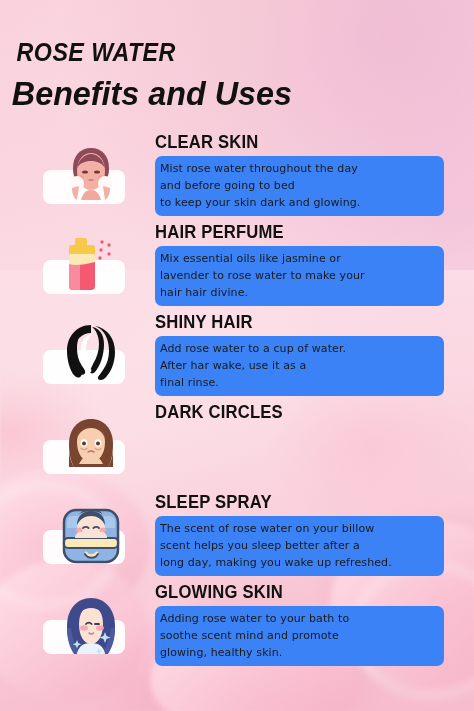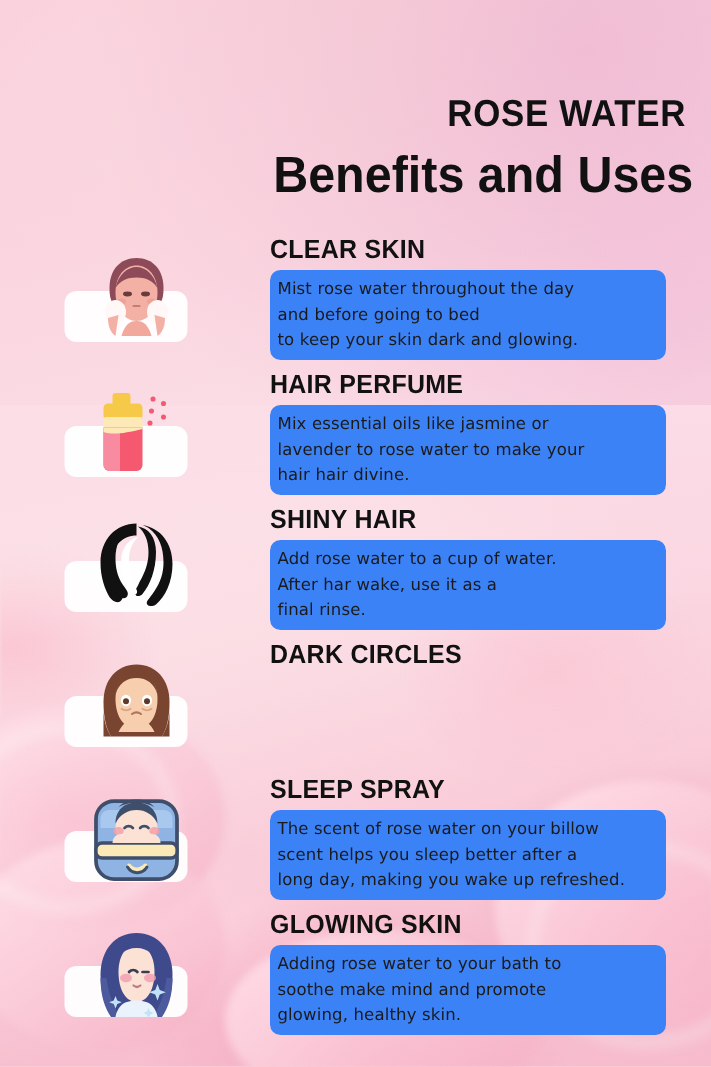--- a/index.html
+++ b/index.html
@@ -48,21 +48,21 @@
     position:absolute; border-radius:50%;
     border:10px solid rgba(255,255,255,.22);
     filter:blur(4px);
   }
   .bg-top-fade {
     position:absolute; left:0; right:0; top:38%; height:22%;
     background:linear-gradient(180deg, rgba(252,222,231,.92) 0%, rgba(252,222,231,0) 100%);
   }
 
   
-  .header { position:relative; z-index:3; text-align:right; padding-top:64px; }
+  .header { position:relative; z-index:3; text-align:left; padding-top:40px;font-style:italic; }
   .title-small {
     font-size:25px; font-weight:700; letter-spacing:.5px;
     color:#111; line-height:1;
     font-family:"Liberation Sans Narrow","Liberation Sans",sans-serif;
     transform:scaleX(.93); 
   }
   .title-big {
     font-size:34px; font-weight:700; color:#111;
     margin-top:11px; line-height:1;
     font-family:"Liberation Sans Narrow","Liberation Sans",sans-serif;
@@ -75,21 +75,21 @@
   .icon-wrap {
     position:absolute; left:55px; top:4px;
     width:72px; height:72px;
   }
   .icon-plate {
     position:absolute; left:-12px; bottom:6px;
     width:82px; height:34px; border-radius:8px;
     background:rgba(255,255,255,.95);
   }
   .icon-art { position:absolute; inset:0; }
-  .text-col { position:absolute; left:180px; right:30px; top:0; }
+  .text-col { position:absolute; left:155px; right:30px; top:0; }
   .s-head {
     font-size:17.5px; font-weight:700; color:#111;
     letter-spacing:.2px; line-height:1;
     font-family:"Liberation Sans Narrow","Liberation Sans",sans-serif;
     transform:scaleX(.95); transform-origin:left center;
     margin-bottom:4px;
   }
   .s-box {
     background:#3b82f6; border-radius:7px;
     padding:4px 10px 5px 5px;
@@ -276,19 +276,19 @@
         <path d="M26 58c4-4 16-4 20 0 3 3 4 7 4 8H22c0-1 1-5 4-8z" fill="#eaf2fb"></path>
         <path d="M50 44l1.5 4 4 1.5-4 1.5-1.5 4-1.5-4-4-1.5 4-1.5z" fill="#bfe3f5"></path>
         <path d="M22 52l1.2 3 3 1.2-3 1.2-1.2 3-1.2-3-3-1.2 3-1.2z" fill="#bfe3f5"></path>
         <path d="M44 60l1 2.4 2.4 1-2.4 1-1 2.4-1-2.4-2.4-1 2.4-1z" fill="#bfe3f5"></path>
       </svg>
     </div>
     <div class="text-col">
       <div class="s-head">GLOWING SKIN</div>
       <div class="s-box">
         <div class="s-line">Adding rose water to your bath to</div>
-        <div class="s-line">soothe make mind and promote</div>
+        <div class="s-line">soothe scent mind and promote</div>
         <div class="s-line">glowing, healthy skin.</div>
       </div>
     </div>
   </div>
 
 </div>
 
 </body></html>

